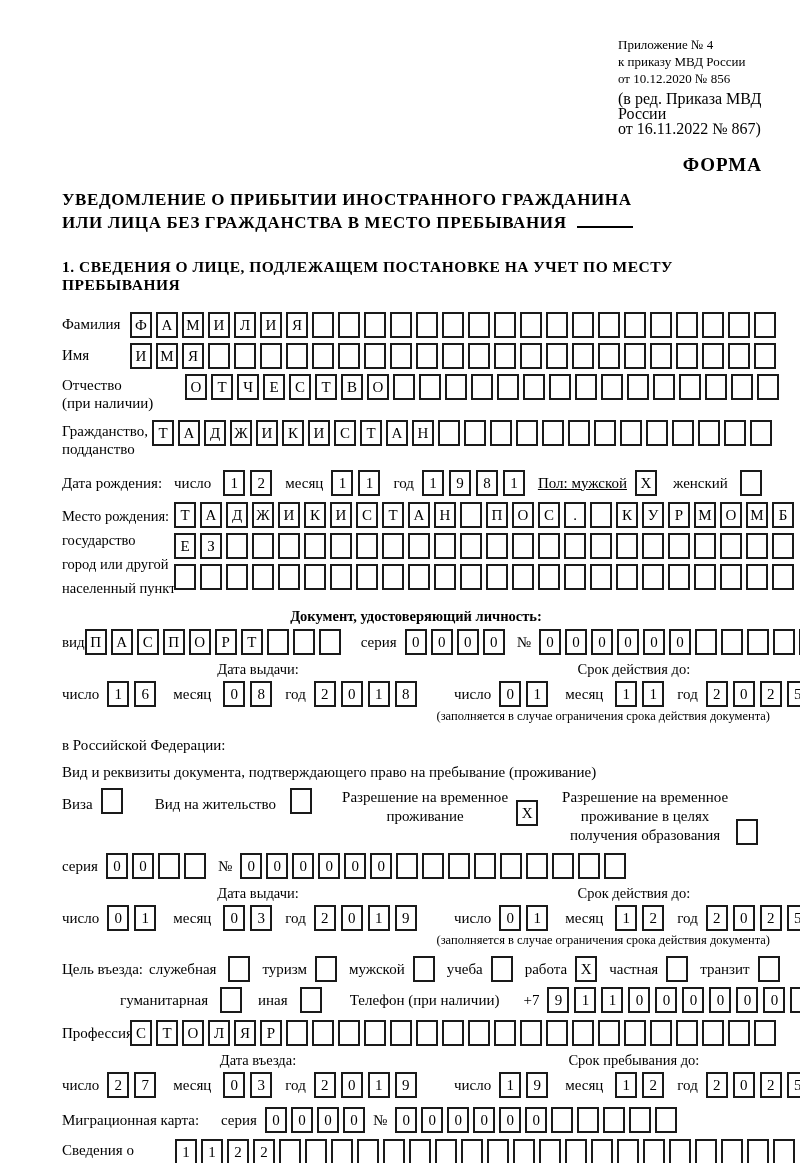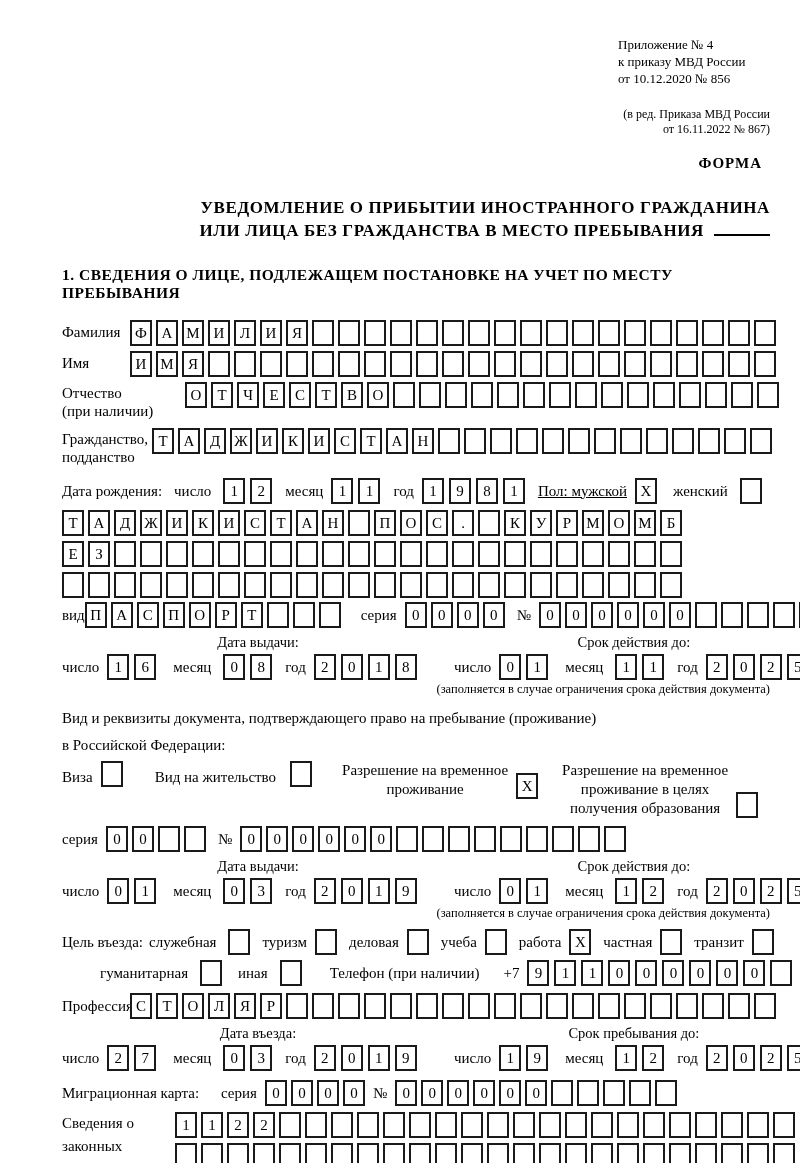--- a/index.html
+++ b/index.html
@@ -3,23 +3,23 @@
 <meta charset="utf-8">
 <style>
   * { box-sizing: border-box; }
   html,body { margin:0; padding:0; background:#e9e9e9; }
   .page{
     width:800px; height:1163px; margin:0 auto; background:#ffffff;
     font-family:"Liberation Serif", serif; color:#000;
     padding:36px 30px 10px 62px; overflow:hidden; position:relative;
   }
   .appendix{ margin-left:556px; font-size:13px; line-height:17px; }
-  .appendix-note{ font-size:12px; line-height:15px; margin-top:20px;text-align:right; }
-  .forma{ text-align:right; padding-right:8px; font-weight:bold; font-size:15px; letter-spacing:1px; margin-top:18px; }
-  .title{ text-align:right; font-weight:bold; font-size:17px; letter-spacing:0.6px; margin-top:24px; line-height:23px; }
+  .appendix-note{ font-size:16px; line-height:15px; margin-top:4px; }
+  .forma{ text-align:right; padding-right:8px; font-weight:bold; font-size:19px; letter-spacing:1px; margin-top:18px; }
+  .title{ text-align:left; font-weight:bold; font-size:17px; letter-spacing:0.6px; margin-top:12px; line-height:23px; }
   .blank-line{ display:inline-block; width:56px; border-bottom:2px solid #000; margin-left:10px; }
   .section-heading{ font-weight:bold; font-size:15.5px; letter-spacing:0.5px; margin-top:24px; }
 
   .row{ display:flex; align-items:flex-start; margin-top:5px; }
   .row.vcenter{ align-items:center; }
   .lbl{ flex-shrink:0; font-size:15px; padding-top:4px; white-space:nowrap; }
   .lbl2{ flex-shrink:0; font-size:15px; line-height:18px; padding-top:2px; white-space:nowrap; }
   .cells{ display:flex; flex-wrap:nowrap; }
   .cell{
     display:inline-block; width:22px; height:26px; border:2px solid #1a1a1a;
@@ -222,20 +222,26 @@
     <div class="cells gap8">
         <span class="cell">X</span>
       </div>
     <span class="mini-lbl gap12" style="padding-top:0;">женский</span>
     <div class="cells gap12">
         <span class="cell"></span>
       </div>
   </div>
 
   <div class="row" style="margin-top:6px;">
+    <div class="lbl2" style="width:112px; font-size:14.5px; line-height:24px;">
+      <div>Место рождения:</div>
+      <div>государство</div>
+      <div>город или другой</div>
+      <div>населенный пункт</div>
+    </div>
     <div>
       <div class="cells" style="margin-bottom:5px;">
           <span class="cell">Т</span>
           <span class="cell">А</span>
           <span class="cell">Д</span>
           <span class="cell">Ж</span>
           <span class="cell">И</span>
           <span class="cell">К</span>
           <span class="cell">И</span>
           <span class="cell">С</span>
@@ -304,20 +310,21 @@
           <span class="cell"></span>
           <span class="cell"></span>
           <span class="cell"></span>
           <span class="cell"></span>
           <span class="cell"></span>
           <span class="cell"></span>
         </div>
     </div>
   </div>
 
+  <div class="doc-heading">Документ, удостоверяющий личность:</div>
 
   <div class="row vcenter" style="margin-top:4px;">
     <span class="mini-lbl" style="padding-top:0; width:52px;">вид</span>
     <div class="cells">
         <span class="cell">П</span>
         <span class="cell">А</span>
         <span class="cell">С</span>
         <span class="cell">П</span>
         <span class="cell">О</span>
         <span class="cell">Р</span>
@@ -391,22 +398,22 @@
             <span class="cell">0</span>
             <span class="cell">2</span>
             <span class="cell">5</span>
           </div>
       </div>
     </div>
   </div>
   <div class="note">(заполняется в случае ограничения срока действия документа)</div>
 
   <div class="intro">
+    <div>в Российской Федерации:</div>
     <div>Вид и реквизиты документа, подтверждающего право на пребывание (проживание)</div>
-    <div>в Российской Федерации:</div>
   </div>
 
   <div class="options-row">
     <div class="option">
       <div class="olbl">Виза</div>
       <div class="cells">
           <span class="cell"></span>
         </div>
     </div>
     <div class="option" style="margin-left:28px;">
@@ -515,21 +522,21 @@
   <div class="purpose-row">
     <span class="mini-lbl">Цель въезда:</span>
     <span class="mini-lbl" style="margin-left:6px;">служебная</span>
     <div class="cells gap12">
         <span class="cell"></span>
       </div>
     <span class="mini-lbl gap8">туризм</span>
     <div class="cells gap8">
         <span class="cell"></span>
       </div>
-    <span class="mini-lbl gap8">деловая</span>
+    <span class="mini-lbl gap8">мужской</span>
     <div class="cells gap8">
         <span class="cell"></span>
       </div>
     <span class="mini-lbl gap8">учеба</span>
     <div class="cells gap8">
         <span class="cell"></span>
       </div>
     <span class="mini-lbl gap8">работа</span>
     <div class="cells gap8">
         <span class="cell">X</span>
@@ -537,21 +544,21 @@
     <span class="mini-lbl gap8">частная</span>
     <div class="cells gap8">
         <span class="cell"></span>
       </div>
     <span class="mini-lbl gap8">транзит</span>
     <div class="cells gap8">
         <span class="cell"></span>
       </div>
   </div>
 
-  <div class="purpose-row" style="margin-top:5px; margin-left:38px;">
+  <div class="purpose-row" style="margin-top:5px; margin-left:58px;">
     <span class="mini-lbl">гуманитарная</span>
     <div class="cells gap12">
         <span class="cell"></span>
       </div>
     <span class="mini-lbl gap12">иная</span>
     <div class="cells gap12">
         <span class="cell"></span>
       </div>
     <span class="mini-lbl gap24">Телефон (при наличии)</span>
     <span class="mini-lbl gap24">+7</span>

